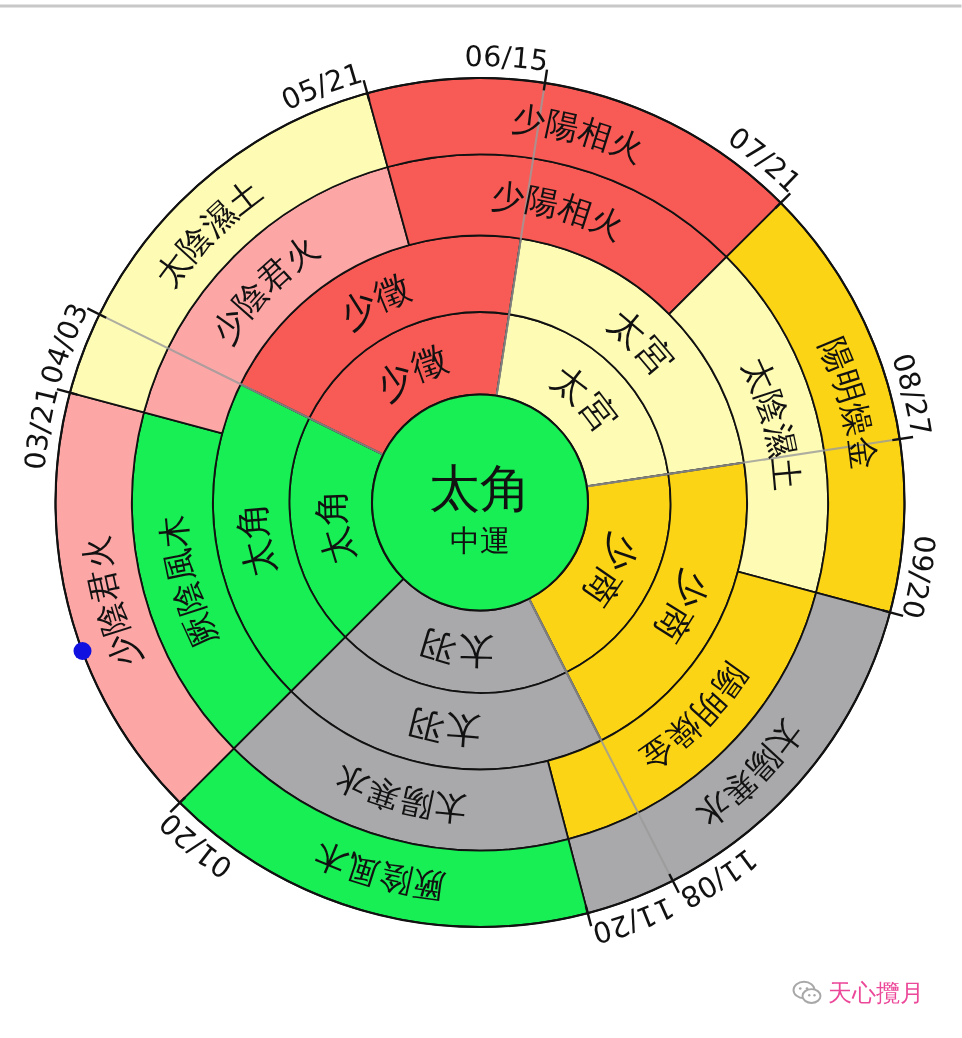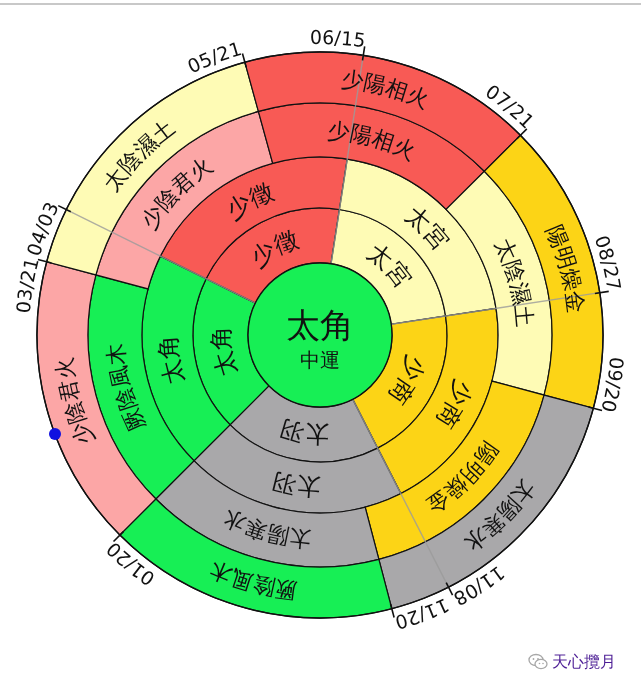--- a/index.html
+++ b/index.html
@@ -6,21 +6,21 @@
   body { width: 641px; height: 692px; position: relative; overflow: hidden;
          font-family: "DejaVu Sans", sans-serif; }
   .topline { position: absolute; left: 0; top: 3px; width: 641px; height: 2px; background: #c8c8c8; }
   #wheel { position: absolute; left: 0; top: 0; }
   .seg { stroke: #111; stroke-width: 1.2; }
   .ring-label { font-family: "DejaVu Sans", sans-serif; fill: #111; }
   .date-label { font-family: "DejaVu Sans", sans-serif; fill: #111; font-size: 19px; }
   .center-main { font-size: 34px; fill: #111; }
   .center-sub { font-size: 20px; fill: #111; }
   .watermark { position: absolute; left: 528px; top: 650px; height: 24px;
-               display: flex; align-items: center; gap: 4px; color: #4c1d95; font-size: 16px; }
+               display: flex; align-items: center; gap: 4px; color: #ec4899; font-size: 16px; }
   .wm-icon { width: 20px; height: 18px; position: relative; }
 </style>
 </head>
 <body>
 
 <div class="topline"></div>
 
 <svg id="wheel" width="641" height="692" viewBox="0 0 641 692" xmlns="http://www.w3.org/2000/svg">
   <defs id="wheel-defs">
       <path id="lp0" d="M 255.75227786139027 399.2477221386097 A 90.86 90.86 0 0 1 238.5452429353606 294.74255160171504"></path>

